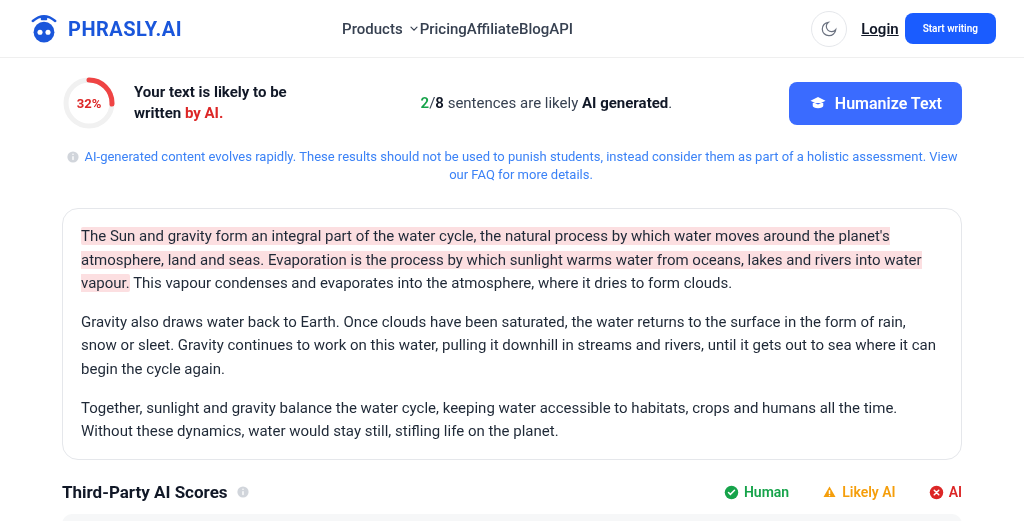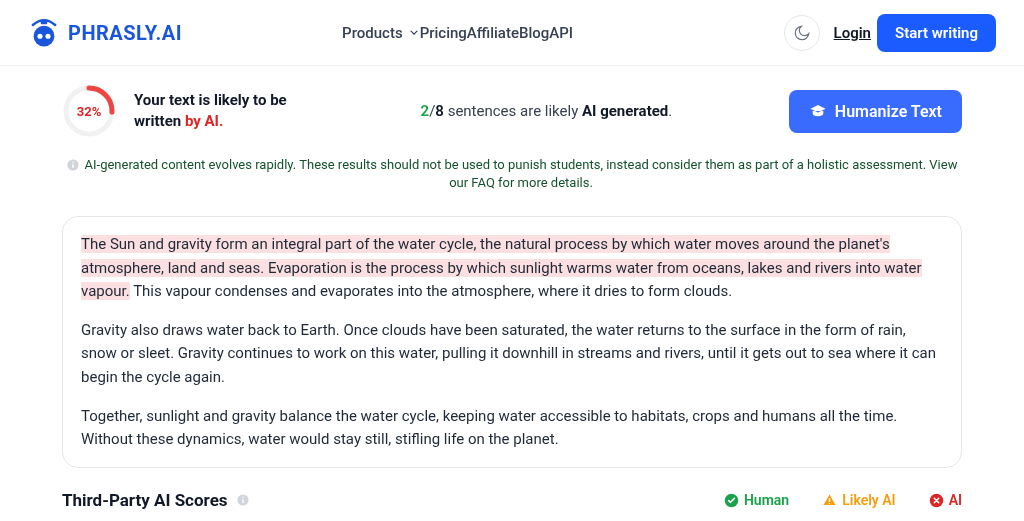--- a/index.html
+++ b/index.html
@@ -1,41 +1,41 @@
 <!DOCTYPE html>
 <html><head>
 <meta charset="utf-8">
 <style>
   * { margin:0; padding:0; box-sizing:border-box; font-family:-apple-system,BlinkMacSystemFont,"Segoe UI",Roboto,Helvetica,Arial,sans-serif; }
   body { background:#fff; color:#111827; width:1024px; }
   
-  header.topbar { display:flex; align-items:center; padding:7px 28px; height:66px; border-bottom:1px solid #efefef; }
+  header.topbar { display:flex; align-items:center; padding:7px 28px; height:58px; border-bottom:1px solid #efefef; }
   .logo { display:flex; align-items:center; gap:8px; color:#1a56db; font-weight:700; font-size:20px; letter-spacing:.5px; }
   .logo-mark { width:32px; height:32px; display:flex; align-items:center; justify-content:center; }
   nav.main-nav { display:flex; margin-left:160px; }
   .nav-item { color:#374151; font-size:15px; font-weight:500; cursor:pointer; display:flex; align-items:center; gap:5px; }
   .spacer { flex:1; }
   .theme-btn { width:36px; height:36px; border-radius:50%; border:1px solid #e5e7eb; background:#fff; display:flex; align-items:center; justify-content:center; cursor:pointer; color:#6b7280; }
   .login-link { font-weight:600; color:#111827; font-size:15px; margin:0 6px 0 14px; cursor:pointer;text-decoration:underline; }
-  .btn-primary { background:#1a5cff; color:#fff; font-weight:600; border:none; border-radius:8px; padding:10px 18px; font-size:15px; cursor:pointer; }
+  .btn-primary { background:#1a5cff; color:#fff; font-weight:600; border:none; border-radius:8px; padding:10px 18px; font-size:10px; cursor:pointer; }
   
   .container { max-width:1024px; padding:0 62px; }
   .summary { display:flex; align-items:center; gap:18px; margin-top:18px; }
   .gauge { position:relative; width:54px; height:54px; }
   .gauge svg { transform:rotate(-90deg); }
   .gauge-text { position:absolute; inset:0; display:flex; align-items:center; justify-content:center; font-size:13px; font-weight:700; color:#dc2626; }
   .likely-line { color:#111827; font-size:15px; line-height:1.4; }
   .likely-line .by-ai { color:#dc2626; }
   .center-stat { flex:1; text-align:center; font-size:15px; color:#374151; }
   .center-stat .frac-a { color:#16a34a; font-weight:600; }
   .center-stat .frac-b { color:#111827; font-weight:600; }
   .center-stat strong { color:#111827; font-weight:700; }
   .humanize-btn { background:#3a6bff; color:#fff; border:none; border-radius:8px; padding:12px 20px; font-weight:600; font-size:16px; display:flex; align-items:center; gap:8px; cursor:pointer; }
   
-  .disclaimer { color:#14532d; font-size:13px; text-align:center; margin:18px auto 0; line-height:1.4; display:flex; gap:4px; justify-content:center; padding:0 4px; }
+  .disclaimer { color:#3b82f6; font-size:13px; text-align:center; margin:18px auto 0; line-height:1.4; display:flex; gap:4px; justify-content:center; padding:0 4px; }
   .disclaimer .info-ic { flex-shrink:0; margin-top:2px; }
   
   .text-panel { border:1px solid #e5e7eb; border-radius:16px; padding:16px 18px; margin-top:24px; font-size:15px; line-height:1.55; color:#1f2937; }
   .text-panel p { margin-bottom:16px; }
   .text-panel p:last-child { margin-bottom:0; }
   .hi { background:#fcdfe1; border-radius:2px; }
   
   .tp-header { display:flex; align-items:center; gap:8px; margin-top:22px; }
   .tp-title { font-size:17px; font-weight:700; color:#111827; }
   .tp-legend { margin-left:auto; display:flex; gap:33px; font-size:14px; font-weight:600; }

